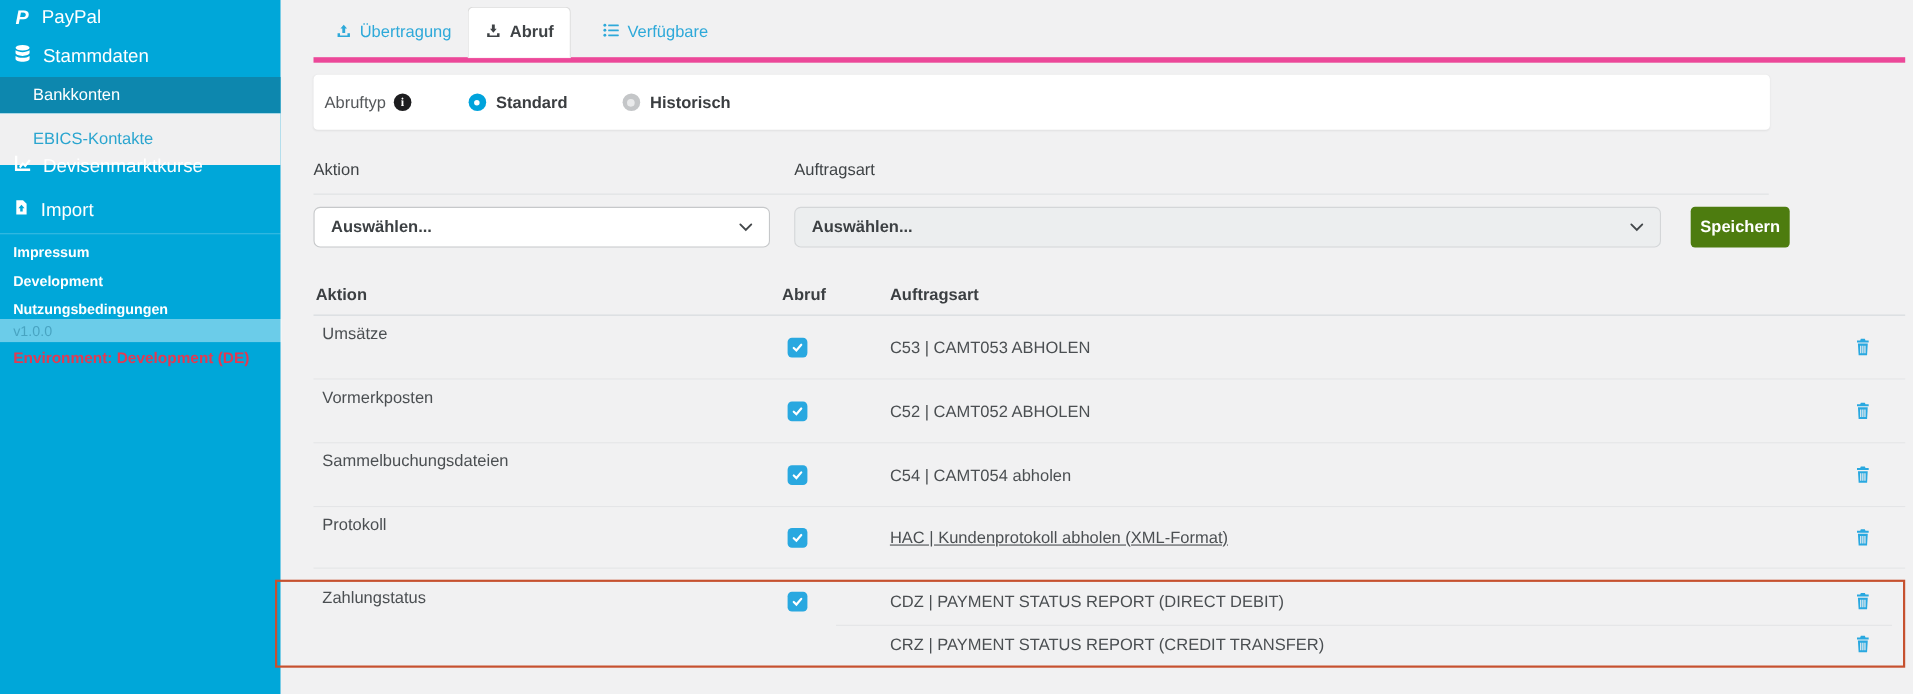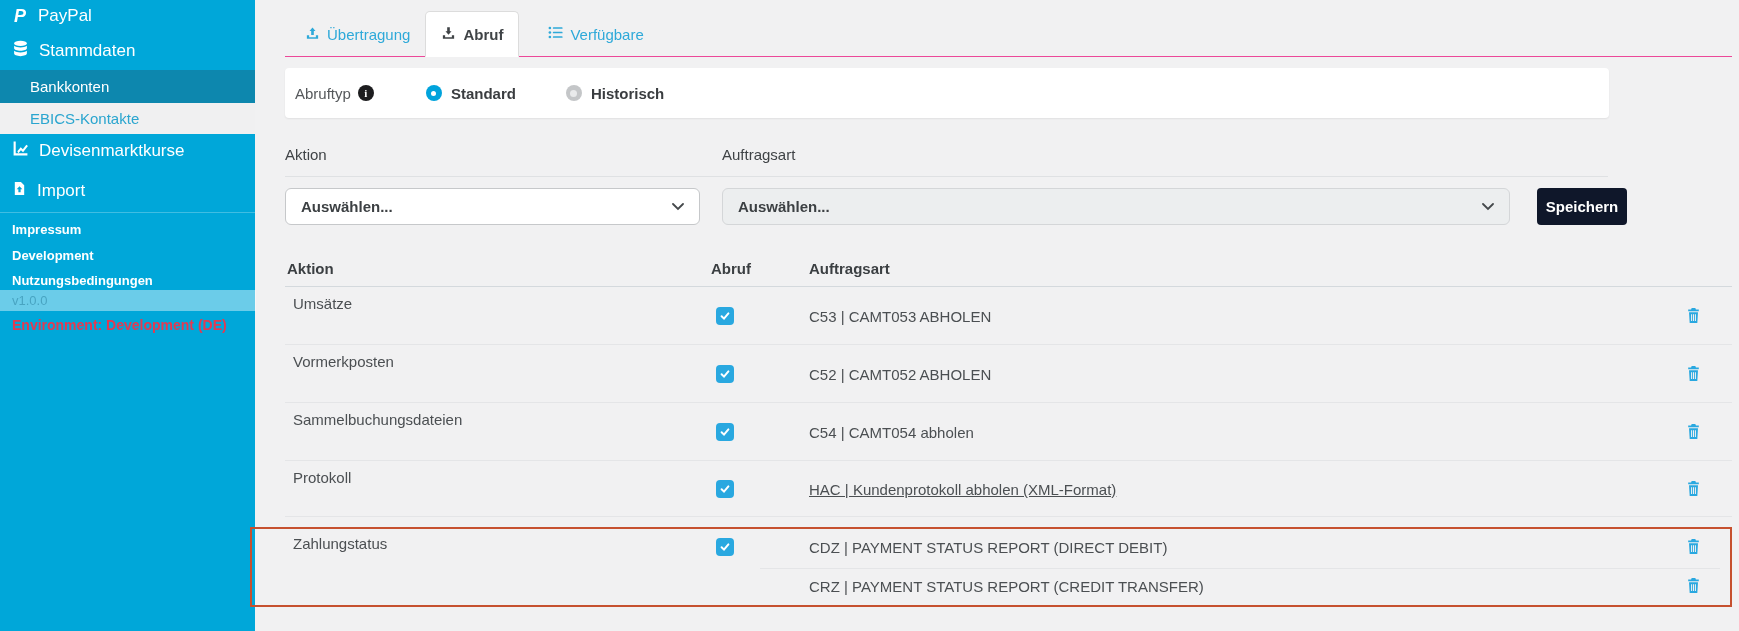--- a/index.html
+++ b/index.html
@@ -28,21 +28,21 @@
                   background:rgba(255,255,255,.42); display:flex; align-items:center; padding-left:12px;
                   font-size:13px; color:rgba(10,90,120,.35); }
   .env-label { position:absolute; left:12px; top:317px; font-size:14px; font-weight:bold; color:#e23a52; }
   .p-ic { font-style:italic; font-weight:900; font-size:18px; line-height:18px; width:16px; text-align:center; }
 
   
   .main { position:absolute; left:285px; top:0; width:1447px; height:631px; }
 
   
   .tabbar { position:absolute; left:0; top:10px; width:1447px; height:47px;
-            display:flex; align-items:flex-end; border-bottom:1px solid #ec4899; padding-left:5px; }
+            display:flex; align-items:flex-end; border-bottom:5px solid #ec4899; padding-left:5px; }
   .tab { display:flex; align-items:center; gap:7px; padding:13px 15px; font-size:15px;
          color:#2ea9d9; cursor:pointer; white-space:nowrap; }
   .tab.active { background:#fff; border:1px solid #dcdcdc; border-bottom:1px solid #fff;
                 margin-bottom:-1px; border-radius:5px 5px 0 0; color:#3f4346; font-weight:bold; }
   .tab.gap { margin-left:14px; }
 
   
   .card { position:absolute; left:0; top:68px; width:1324px; height:50px; background:#fff;
           border-radius:4px; box-shadow:0 1px 2px rgba(0,0,0,.07); display:flex; align-items:center;
           padding-left:10px; }
@@ -61,21 +61,21 @@
   .radio-group .rlabel { margin-left:9px; font-size:15px; font-weight:bold; color:#3a3d40; }
 
   
   .sec-label { position:absolute; top:146px; font-size:15px; color:#3f4346; }
   .sec-rule { position:absolute; top:176px; left:0; width:1323px; border-top:1px solid #dfe1e3; }
   .select { position:absolute; top:188px; height:37px; background:#fff; border:1px solid #c6c8ca;
             border-radius:6px; display:flex; align-items:center; padding:0 15px; font-size:15px;
             font-weight:bold; color:#3c4043; cursor:pointer; }
   .select .chev { margin-left:auto; display:flex; }
   .select.disabled { background:#eceeef; border-color:#d4d6d8; }
-  .btn-save { position:absolute; left:1252px; top:188px; width:90px; height:37px; background:#0f172a;
+  .btn-save { position:absolute; left:1252px; top:188px; width:90px; height:37px; background:#4d7c0f;
               color:#fff; font-weight:bold; font-size:15px; border:none; border-radius:4px;
               display:flex; align-items:center; justify-content:center; cursor:pointer; }
 
   
   .table { position:absolute; left:0; top:252px; width:1447px; }
   .thead { position:relative; height:35px; border-bottom:1px solid #d4d9dd; font-weight:bold;
            font-size:15px; color:#3b3f42; }
   .thead .h-aktion { position:absolute; left:2px; top:8px; }
   .thead .h-abruf { position:absolute; left:426px; top:8px; }
   .thead .h-auftragsart { position:absolute; left:524px; top:8px; }
@@ -108,21 +108,21 @@
       <span><svg width="17" height="17" viewBox="0 0 16 16" fill="#fff">
             <ellipse cx="8" cy="3.2" rx="6" ry="2.4"></ellipse>
             <path d="M2 5.4c1.4 1 3.6 1.6 6 1.6s4.6-.6 6-1.6v2.4c0 1.3-2.7 2.4-6 2.4S2 9.1 2 7.8z"></path>
             <path d="M2 10.2c1.4 1 3.6 1.6 6 1.6s4.6-.6 6-1.6v2.6c0 1.3-2.7 2.4-6 2.4s-6-1.1-6-2.4z"></path>
           </svg></span>
       <span>Stammdaten</span>
     </div>
     <div class="s-sub active" style="top:70px; height:33px;">
       <span>Bankkonten</span>
     </div>
-    <div class="s-sub muted" style="top:103px; height:31px;align-items:center;">
+    <div class="s-sub muted" style="top:103px; height:47px;align-items:center;">
       <span>EBICS-Kontakte</span>
     </div>
     <div class="s-item" style="top:140px;">
       <span><svg width="17" height="17" viewBox="0 0 16 16" fill="#fff">
             <path d="M1.5 1.5h2v11h11v2h-13z"></path>
             <path d="M5 10.5 8.2 6.8l2 1.9 3.3-4.2 1.5 1.2-4.6 5.8-2-1.9-2.4 2.8z"></path>
           </svg></span>
       <span>Devisenmarktkurse</span>
     </div>
     <div class="s-item" style="top:180px;">

